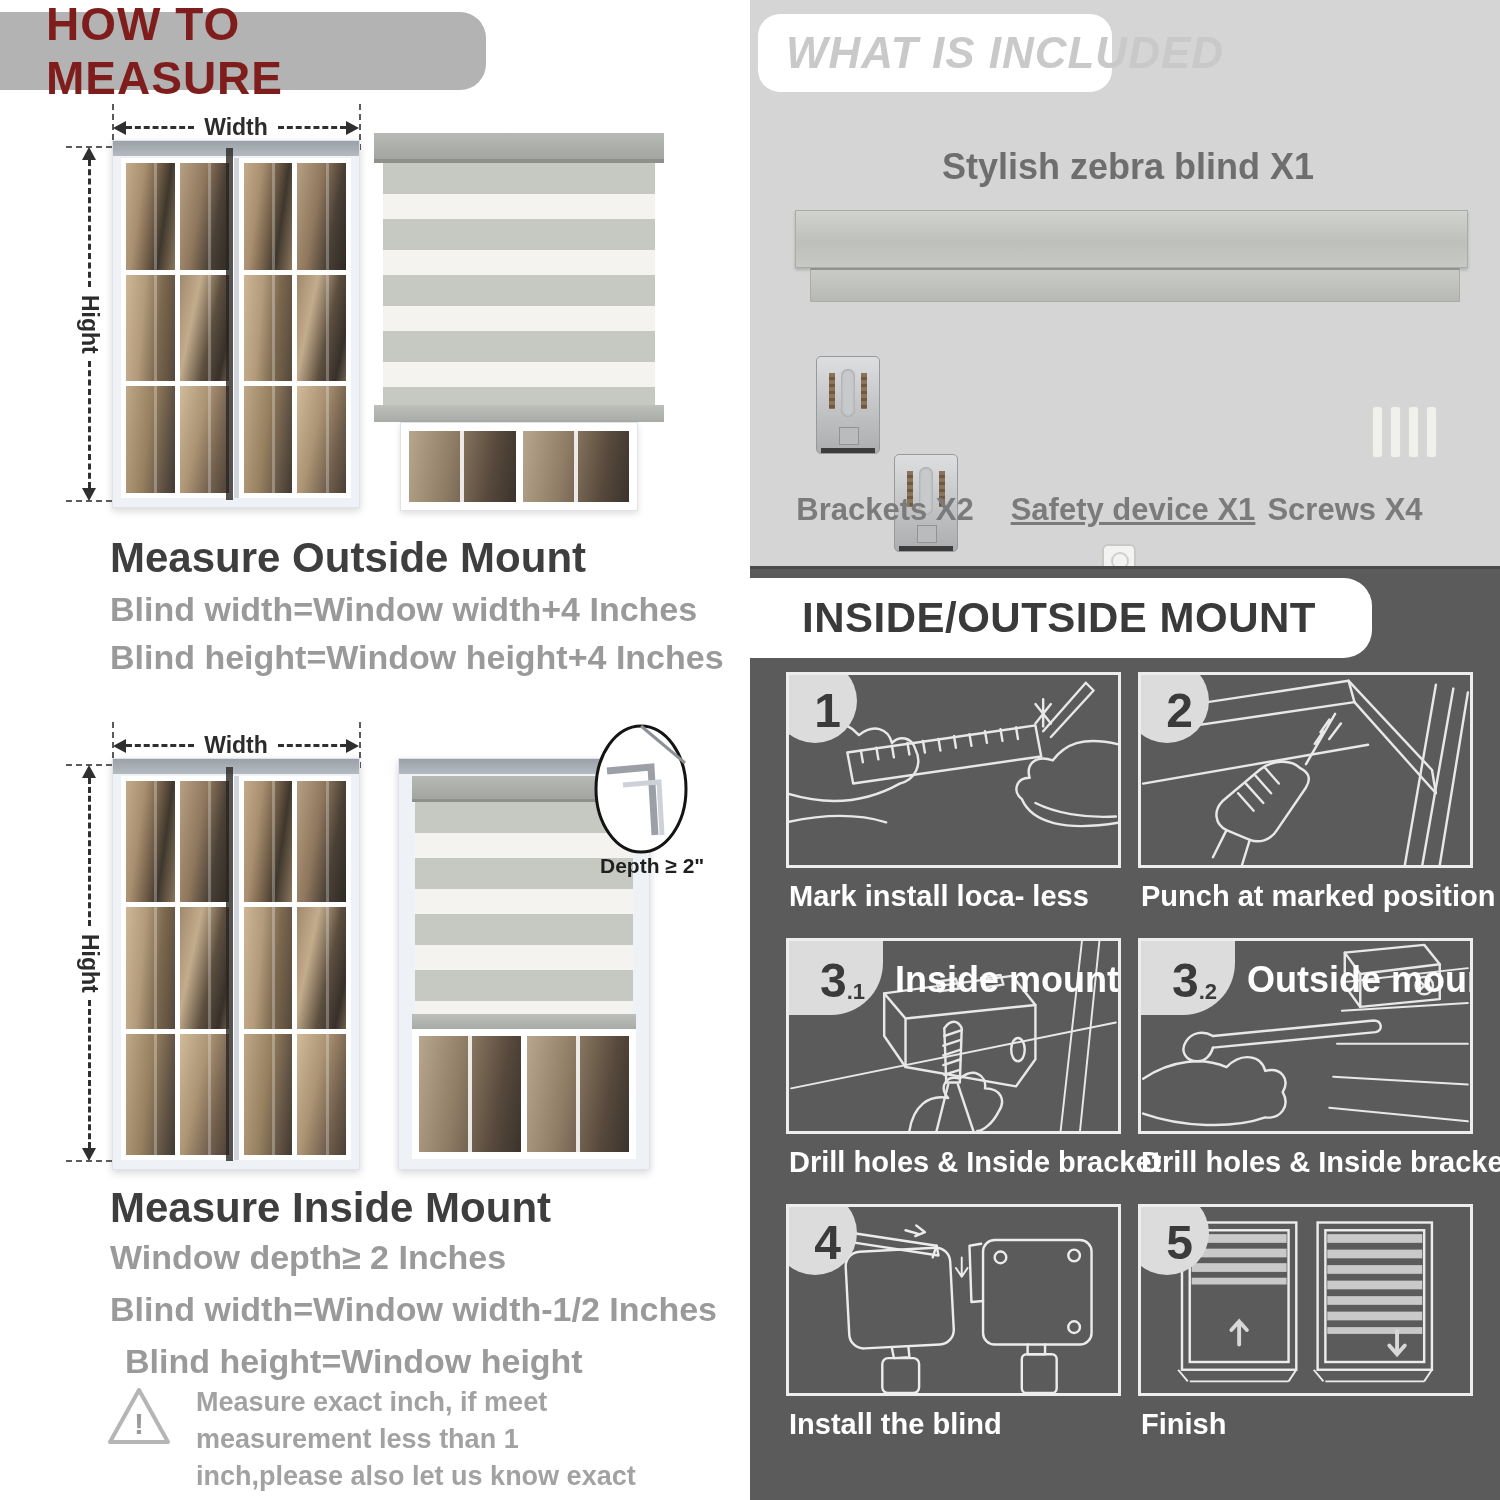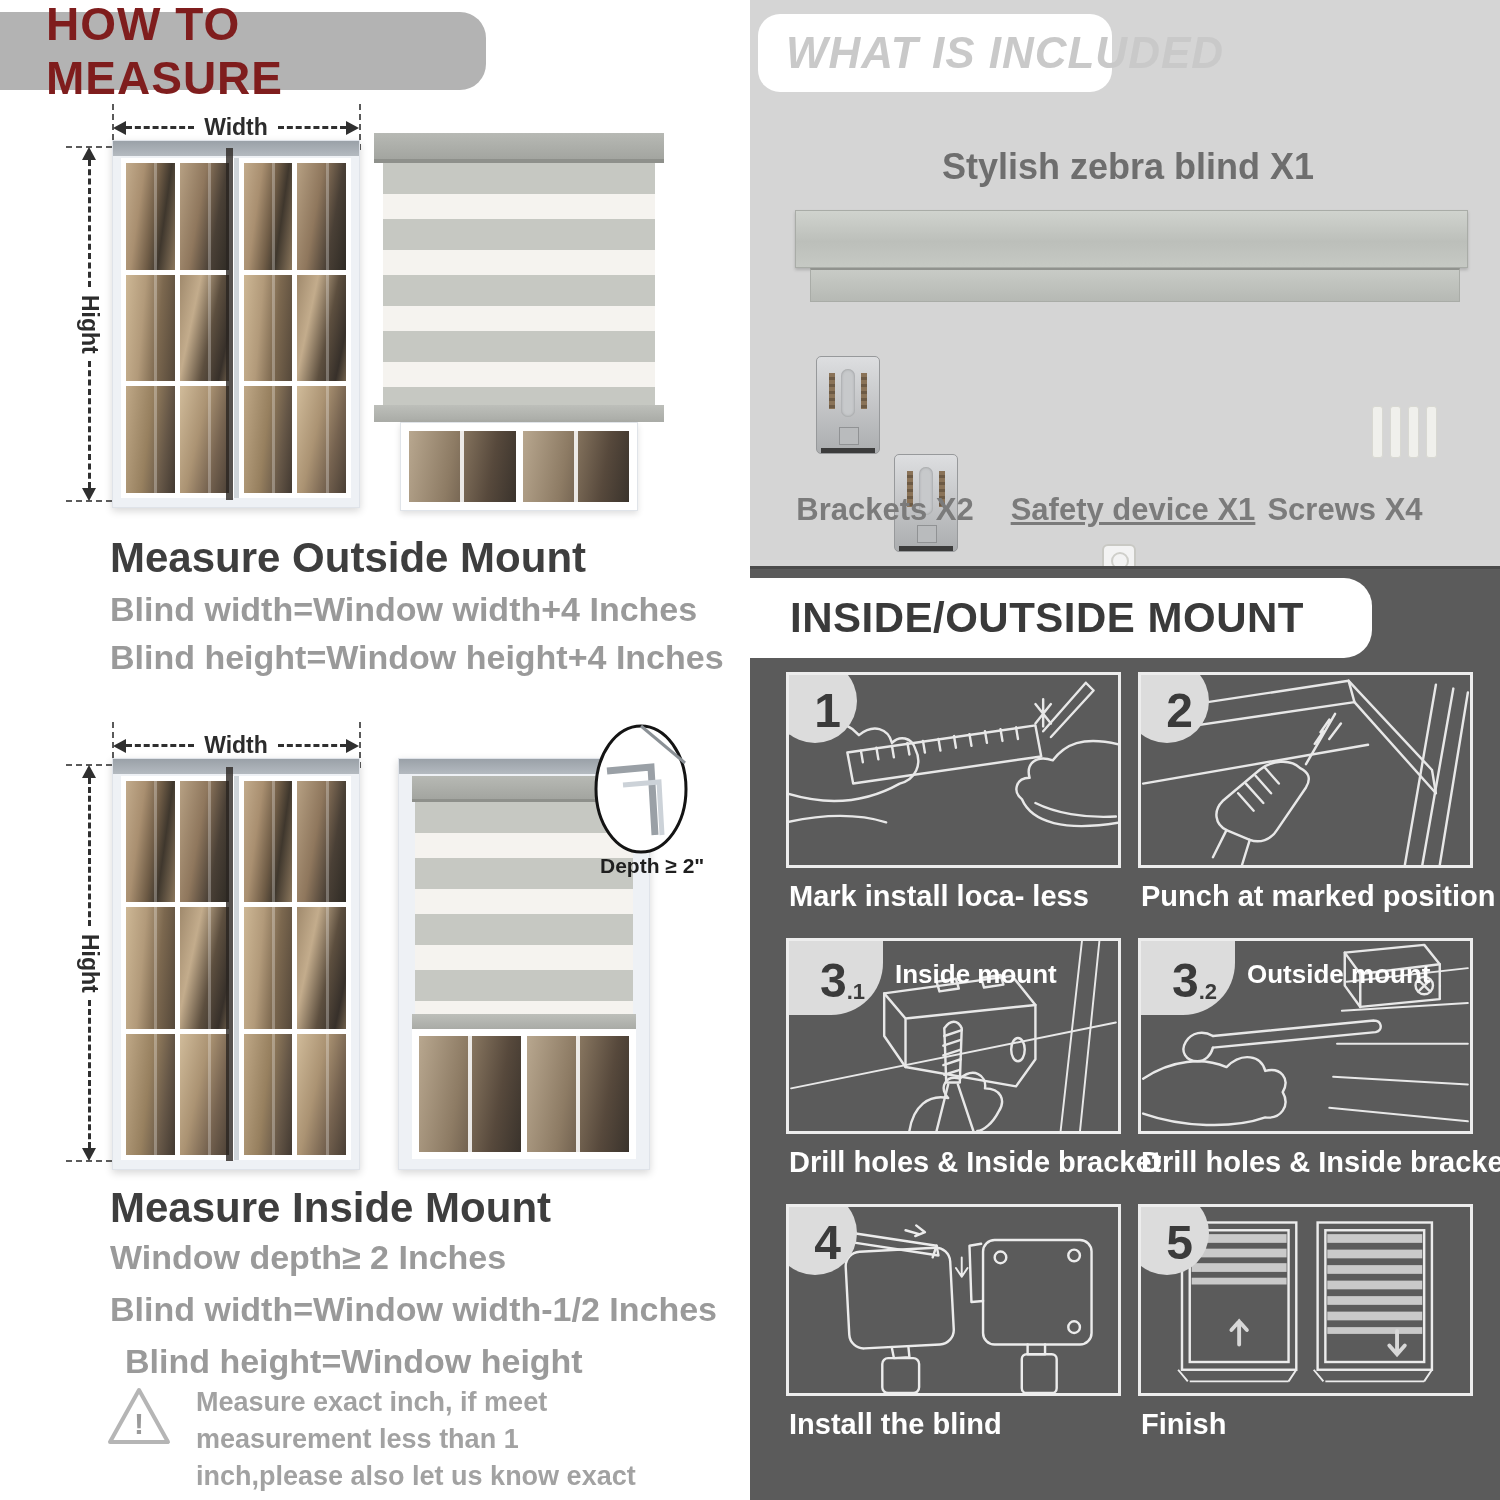--- a/index.html
+++ b/index.html
@@ -77,29 +77,29 @@
   .safety::before{content:"";position:absolute;left:7px;top:6px;width:14px;height:14px;border-radius:50%;border:2px solid #cfcfca;}
   .safety::after{content:"";position:absolute;left:11px;top:62px;width:8px;height:8px;border-radius:50%;border:2px solid #d4d4cf;}
   .screw{width:7px;background:repeating-linear-gradient(180deg,#8a7054 0 5px,#66523c 5px 9px);position:relative;}
   .screw::before{content:"";position:absolute;top:-5px;left:-3px;width:13px;height:6px;background:#74604a;border-radius:2px;}
   .screw::after{content:"";position:absolute;bottom:-6px;left:0;border-left:3.5px solid transparent;border-right:3.5px solid transparent;border-top:7px solid #66523c;}
   .anchor{width:11px;background:#f0f0ec;border:1px solid #d8d8d2;border-radius:3px;box-sizing:border-box;}
 
   .right-dark{left:750px;top:566px;width:750px;height:934px;background:#5b5b5b;border-top:3px solid #4a4a4a;box-sizing:border-box;}
   .hdr-mount{left:750px;top:578px;width:622px;height:80px;background:#ffffff;border-radius:0 28px 28px 0;
              display:flex;align-items:center;padding-left:40px;box-sizing:border-box;}
-  .hdr-mount span{color:#3a3a3a;font-size:42px;font-weight:bold;letter-spacing:0.5px;white-space:nowrap;}
+  .hdr-mount span{color:#3a3a3a;font-size:42px;font-weight:bold;letter-spacing:0.5px;white-space:nowrap;margin-left:12px;}
 
   .panel{position:absolute;border:3px solid #ededed;box-sizing:border-box;overflow:hidden;background:#5b5b5b;}
   .badge{position:absolute;top:-16px;left:-16px;width:84px;height:84px;border-radius:50%;background:#dcdcdc;
          display:flex;align-items:flex-end;justify-content:flex-end;padding:0 16px 8px 0;box-sizing:border-box;}
   .badge .num{font-size:48px;font-weight:bold;color:#3b3b3b;line-height:1;}
   .badge .sub{font-size:22px;font-weight:bold;color:#3b3b3b;line-height:1;margin-bottom:2px;}
   .badge.wide{width:104px;border-radius:0 0 52px 0;top:-10px;left:-10px;padding:0 18px 10px 0;}
-  .inner-lbl{position:absolute;left:106px;top:18px;font-size:26px;font-weight:bold;color:#ffffff;white-space:nowrap;}
+  .inner-lbl{position:absolute;left:106px;top:18px;font-size:36px;font-weight:bold;color:#ffffff;white-space:nowrap;}
   .caption{position:absolute;font-size:29px;font-weight:bold;color:#ffffff;white-space:nowrap;}
   .lineart{position:absolute;left:0;top:0;width:100%;height:100%;}
 </style>
 </head>
 <body>
 
 <div id="canvas">
 
   <div class="abs hdr-left">
     <span>HOW TO MEASURE</span>

